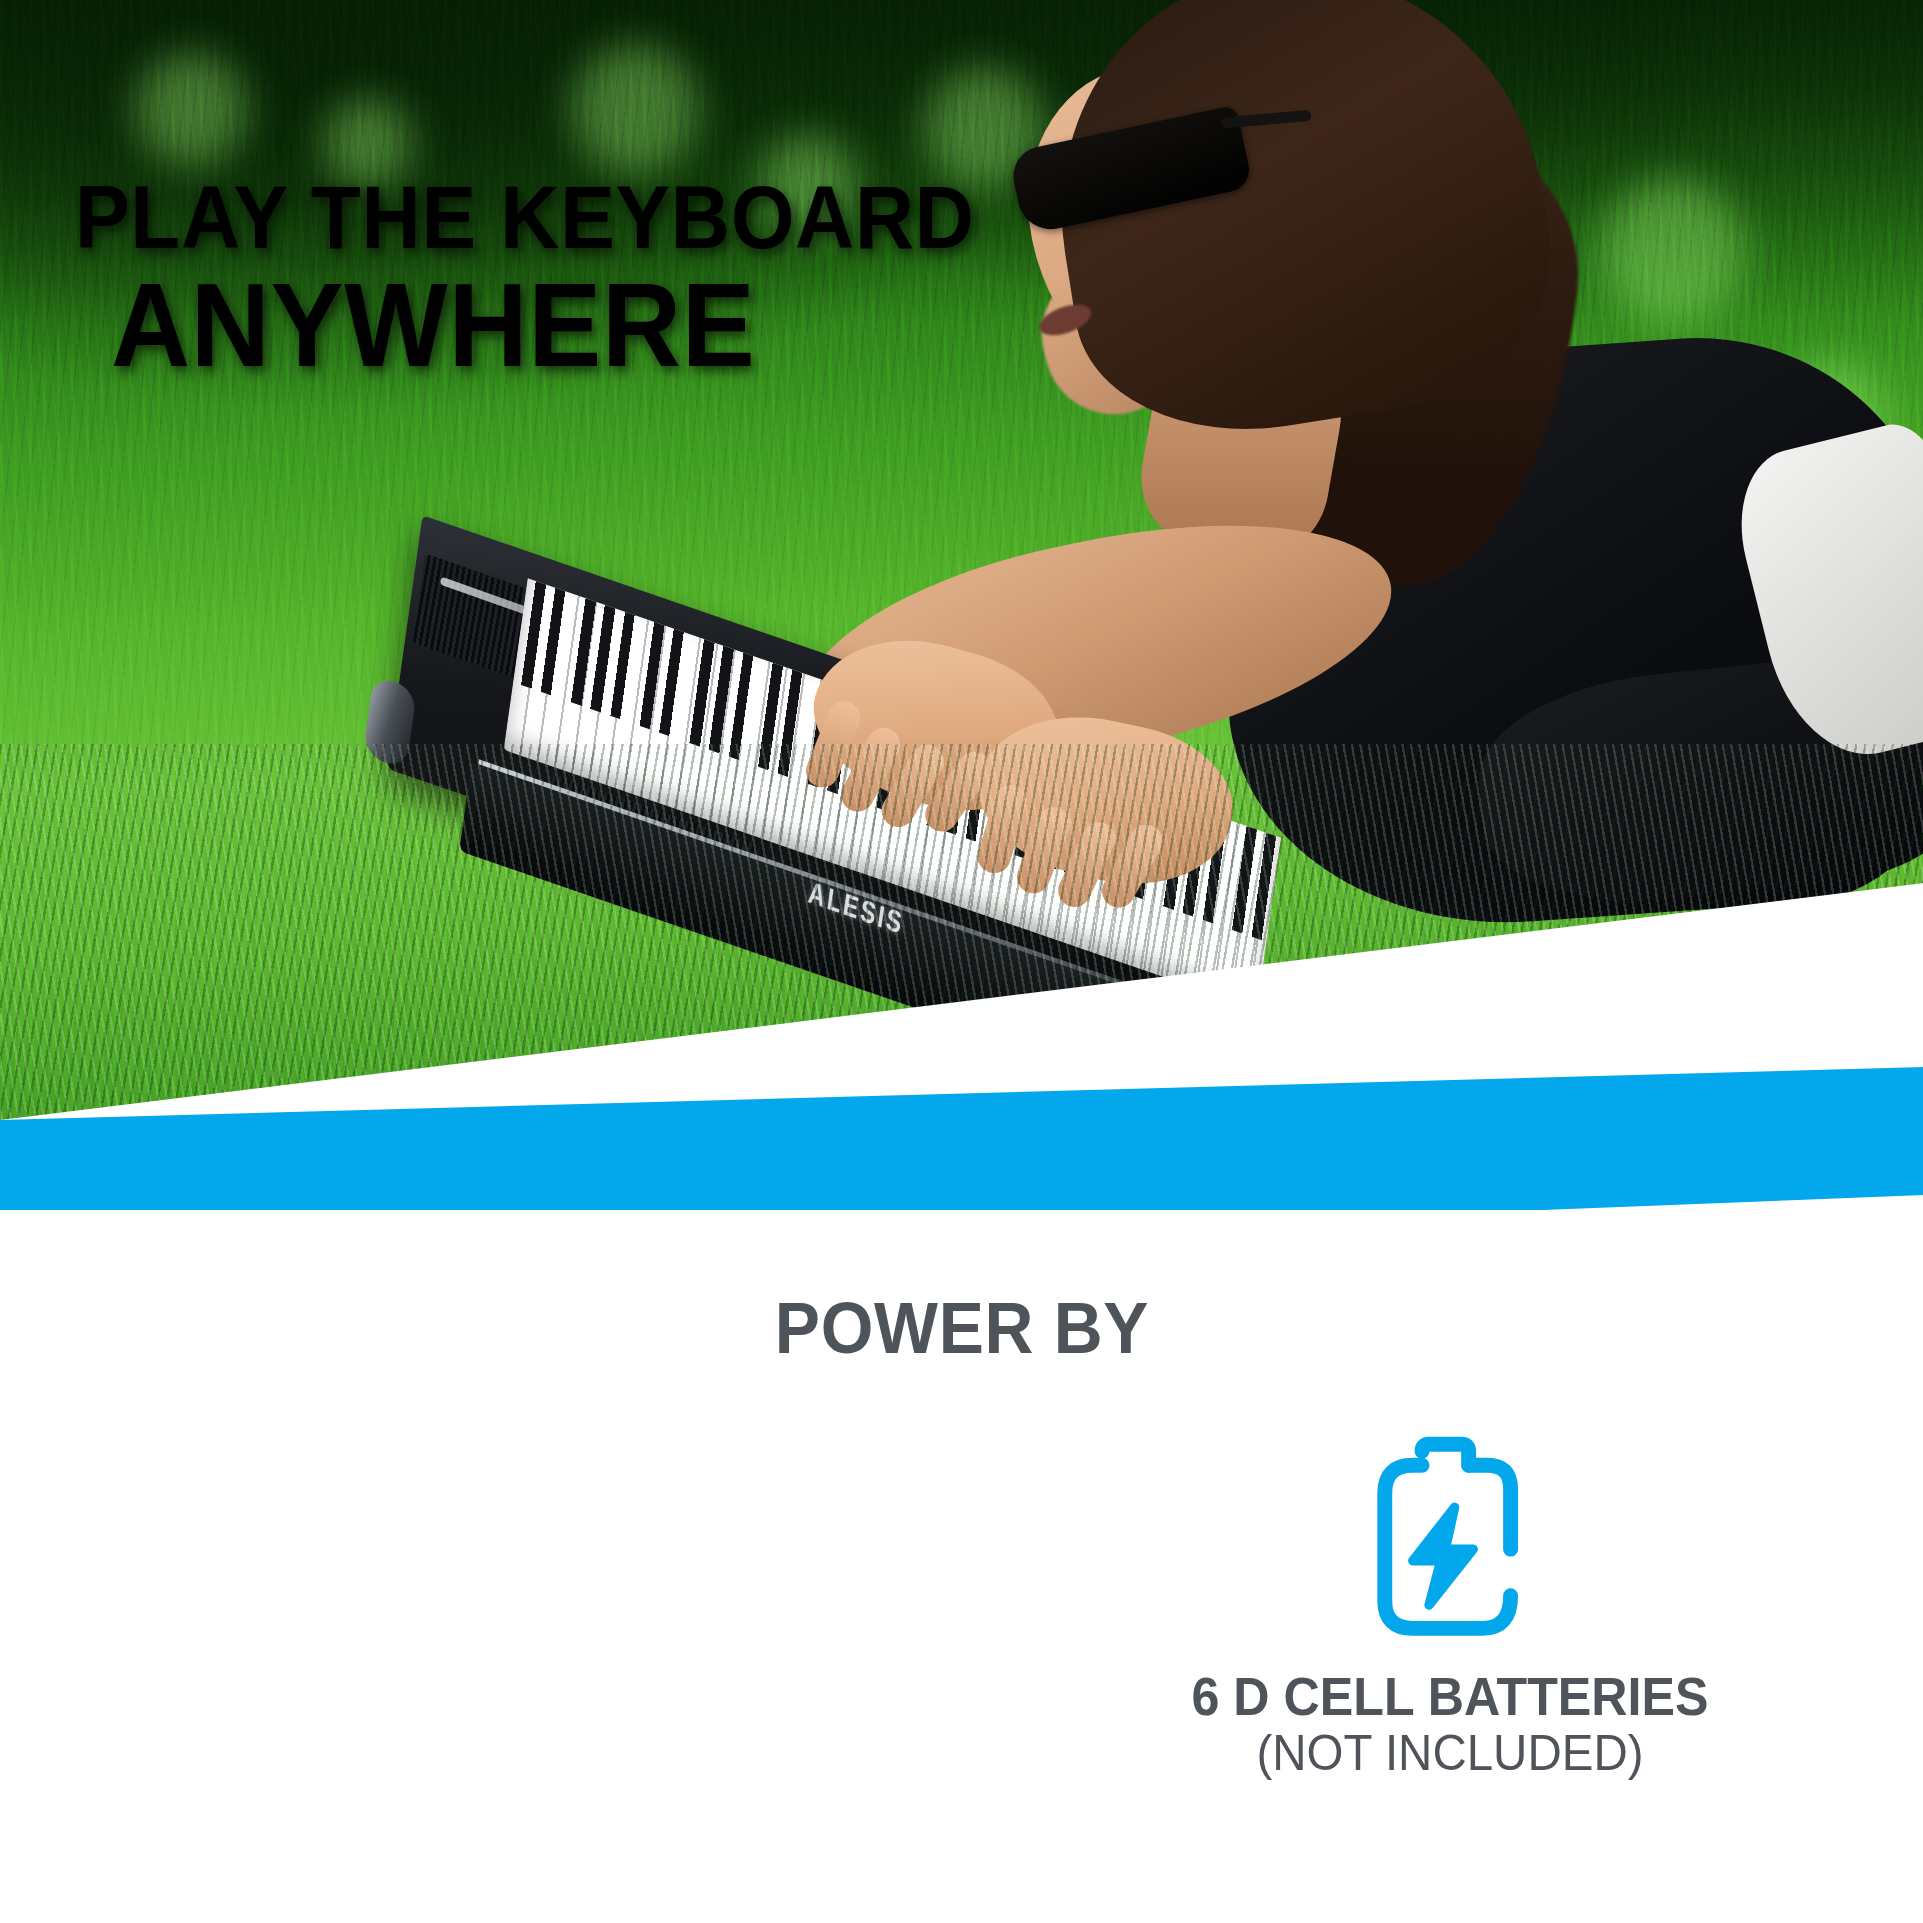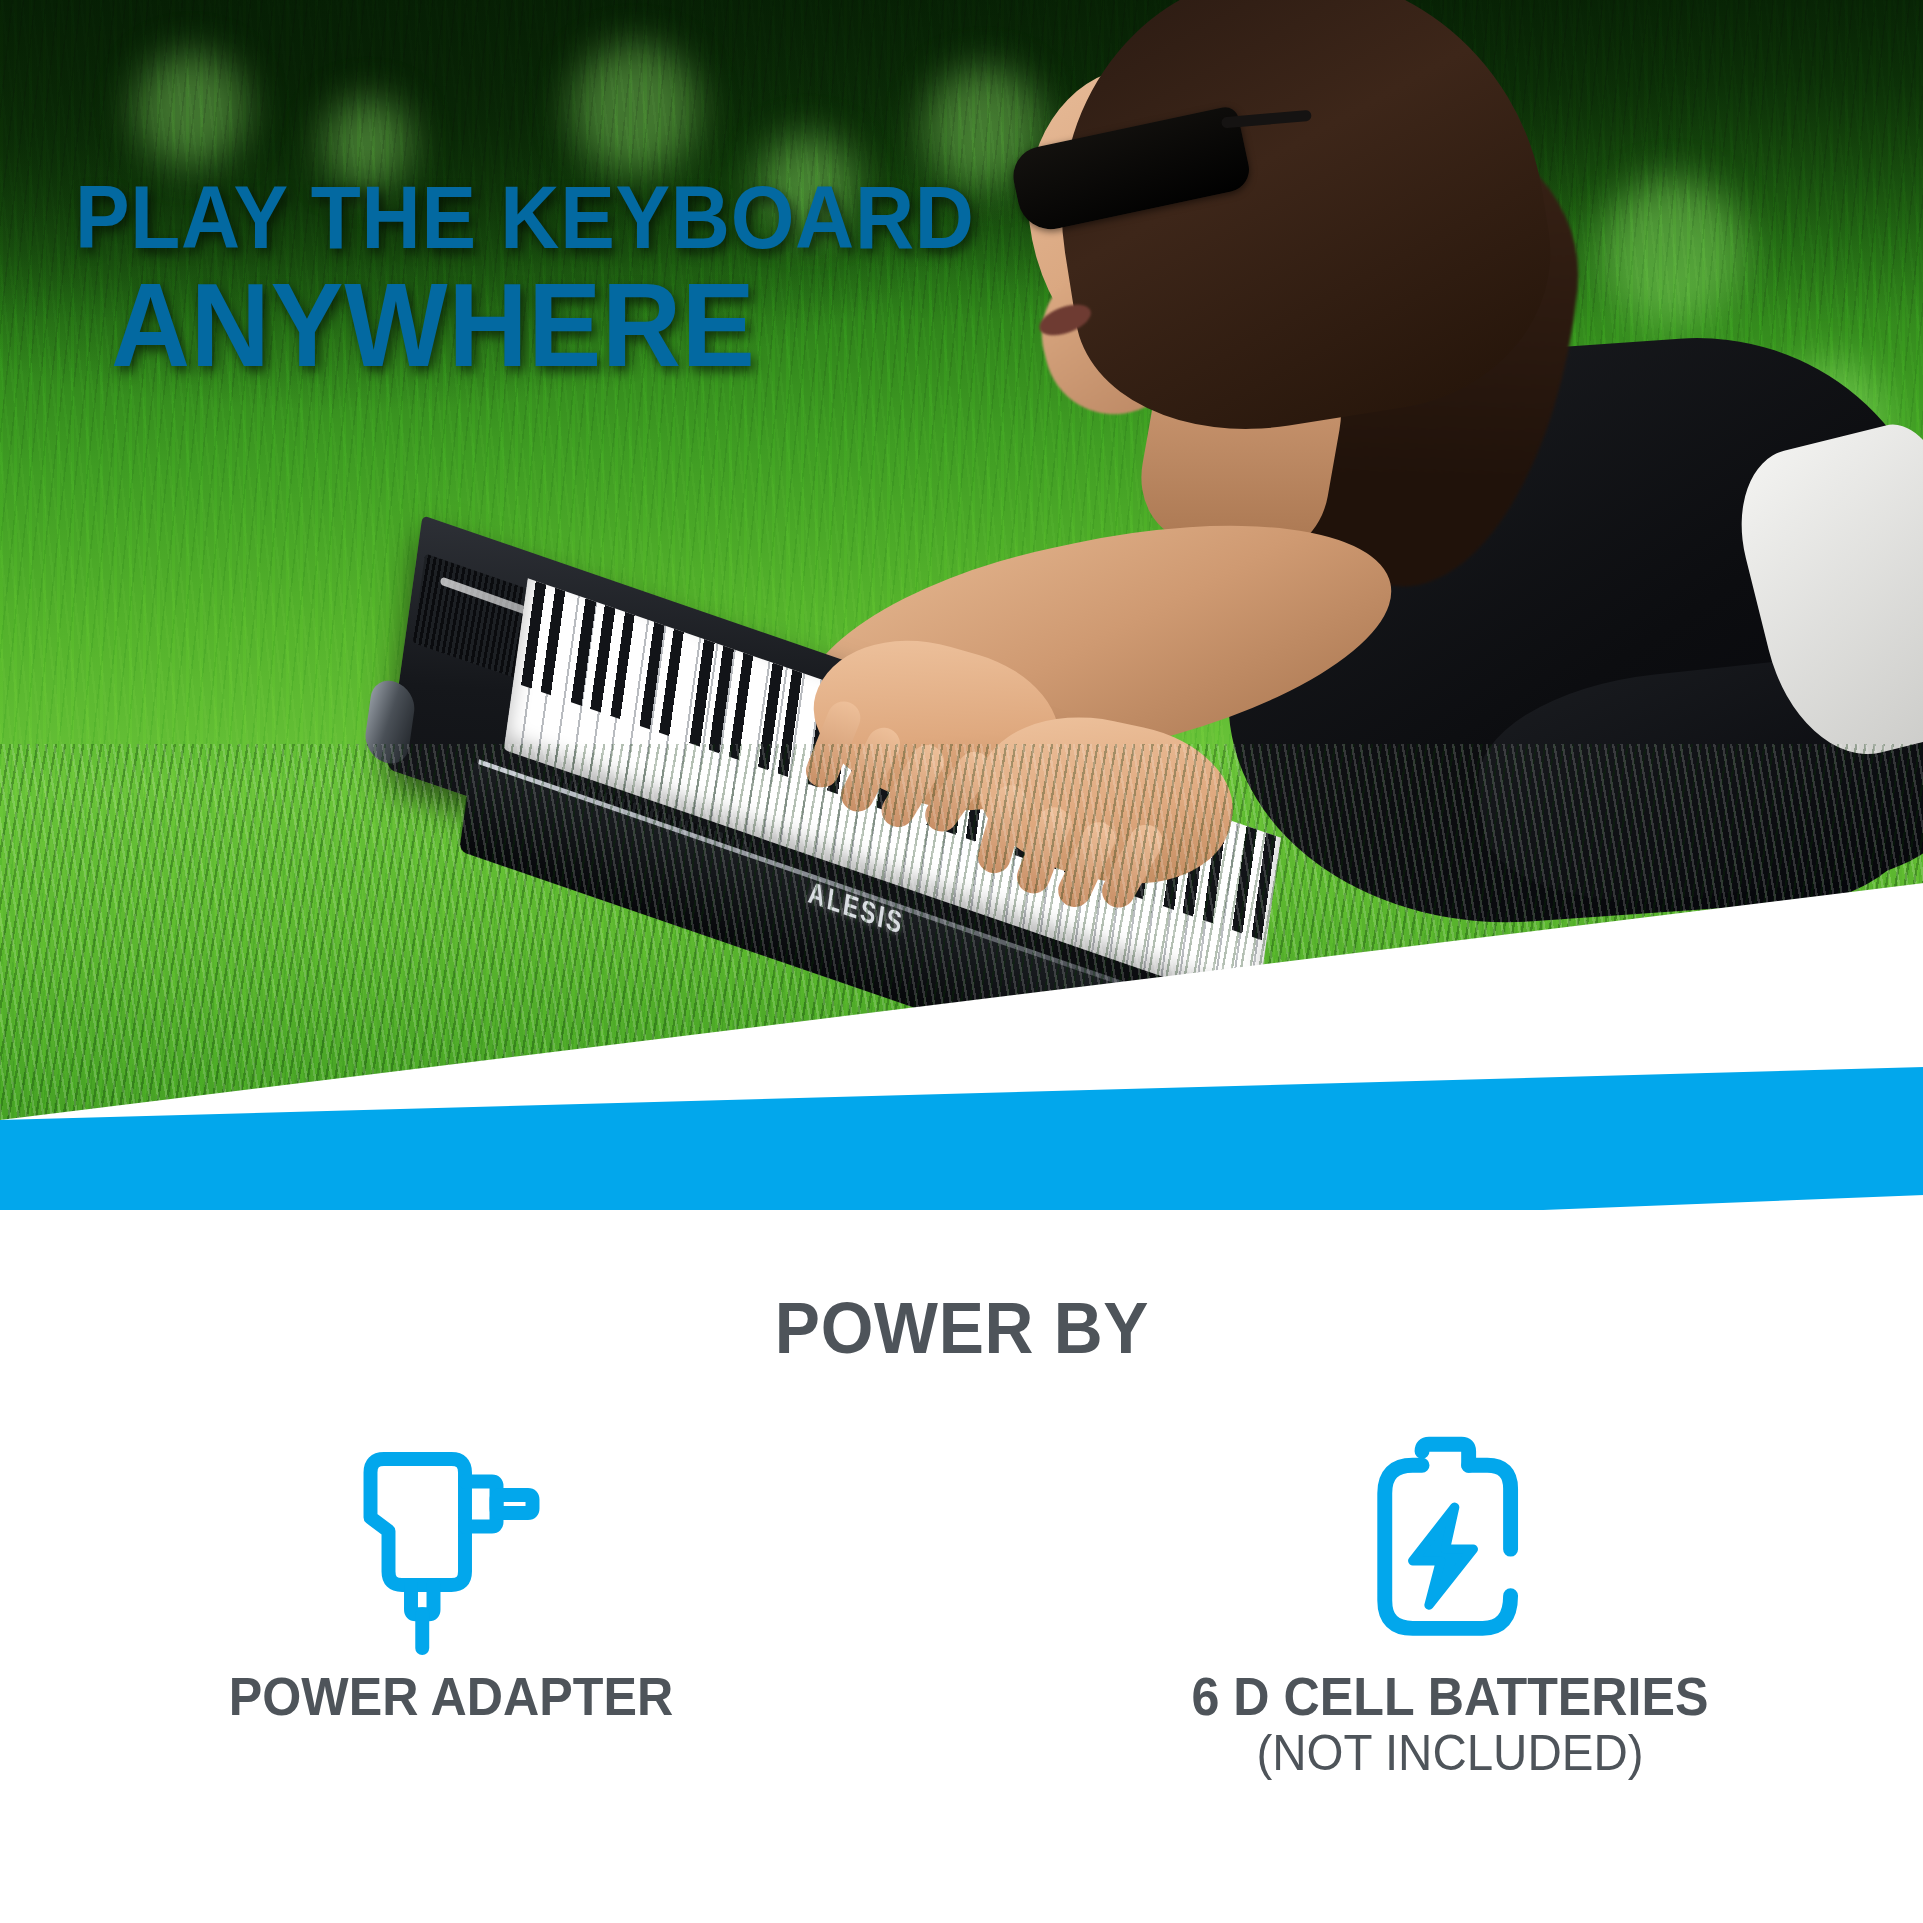--- a/index.html
+++ b/index.html
@@ -231,21 +231,21 @@
   }
   .kb-trim {
     position:absolute; left:90px; top:296px; width:751px; height:6.8px;
     background:linear-gradient(90deg,rgba(235,240,248,.85),rgba(170,180,195,.25));
     transform:skewY(11deg);
   }
 
   
   #headline {
     position:absolute; left:75px; top:173px;
-    z-index:5; color:#0369a1;
+    z-index:5; color:#000000;
     text-shadow:3.8px 5.3px 12px rgba(0,0,0,.62);
   }
   #headline-line1 {
     font-size:89px; font-weight:700; line-height:1.0;
     letter-spacing:0.8px;
     transform:scaleX(.92); transform-origin:left center;
     white-space:nowrap;
   }
   #headline-line2 {
     font-size:119px; font-weight:700; line-height:1.02;
@@ -402,40 +402,20 @@
       <div id="headline-line2">ANYWHERE</div>
     </div>
   </div>
 
   <div id="blue-wedge"></div>
 
   <div id="bottom-panel">
 
     <div id="power-by-title">POWER BY</div>
 
-    <div class="option-col" id="option-adapter">
-      <div class="icon-wrap">
-        <svg width="225" height="225" viewBox="0 0 100 100">
-          <g fill="none" stroke="#02A7EC" stroke-width="6.2" stroke-linecap="round" stroke-linejoin="round">
-
-            <path d="M14 18 Q14 12 20 12 L50 12 Q56 12 56 18 L56 62 Q56 68 50 68
-                     L28 68 Q22 68 22 62 L22 44 L14 38 Z"></path>
-
-            <path d="M56 22 L68 22 Q70 22 70 24 L70 40 Q70 42 68 42 L56 42"></path>
-
-            <path d="M72 28 L84 28 Q86 28 86 30 L86 34 Q86 36 84 36 L72 36 Q70 36 70 34 L70 30 Q70 28 72 28 Z"></path>
-
-            <path d="M32 68 L32 79 Q32 81 34 81 L40 81 Q42 81 42 79 L42 68"></path>
-
-            <path d="M37 81 L37 96"></path>
-          </g>
-        </svg>
-      </div>
-      <div class="opt-label">POWER ADAPTER</div>
-    </div>
 
 
     <div class="option-col" id="option-battery">
       <div class="icon-wrap">
         <svg width="188" height="233" viewBox="0 0 80 100">
           <g fill="none" stroke="#02A7EC" stroke-width="6.4" stroke-linecap="round" stroke-linejoin="round">
 
             <path d="M28 10 Q28 7 31 7 L45 7 Q48 7 48 10 L48 16"></path>
 
             <path d="M48 16 L56 16 Q66 16 66 26 L66 52"></path>

